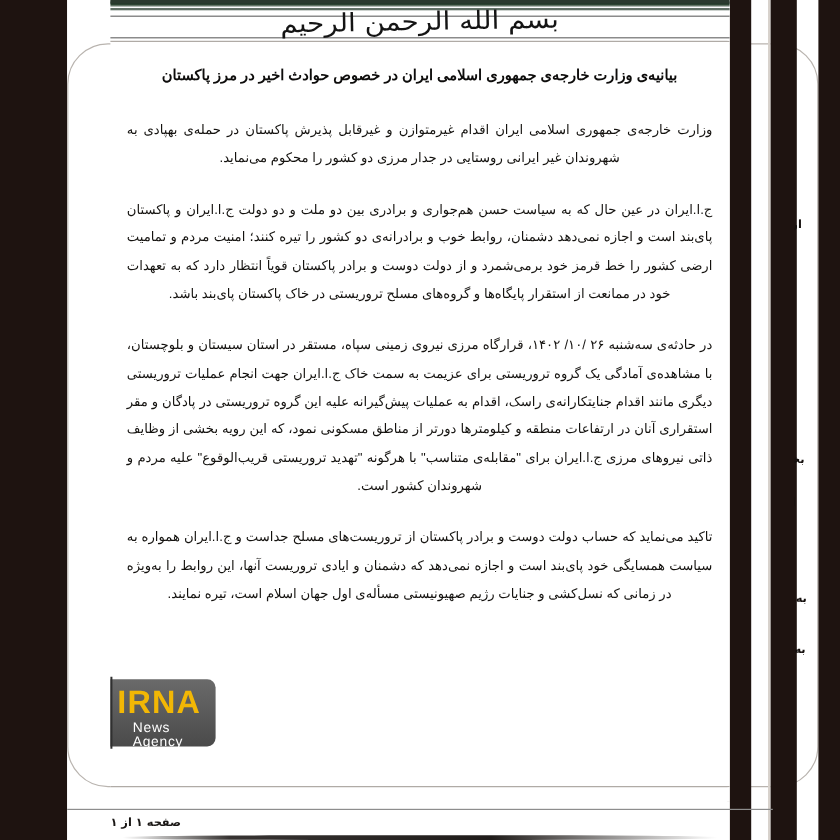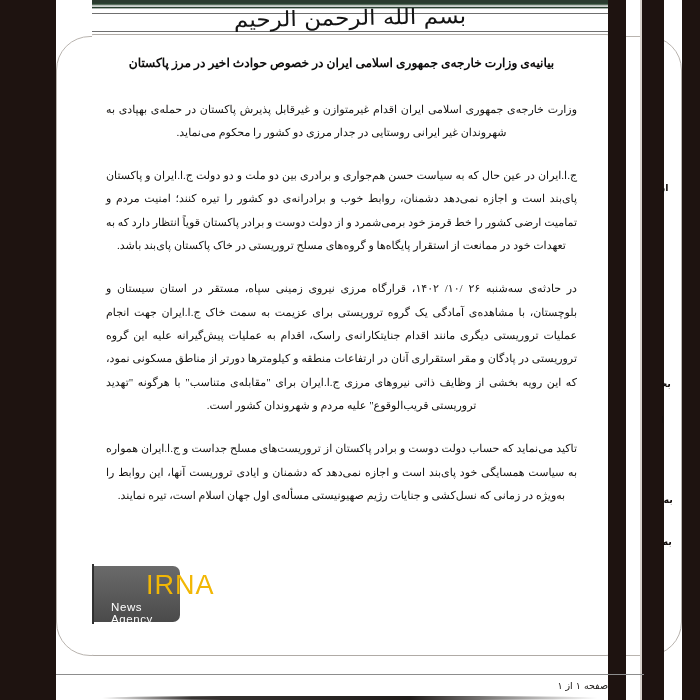--- a/index.html
+++ b/index.html
@@ -146,26 +146,26 @@
     border: 1px solid #b0aba6;
     border-radius: 36px;
     box-sizing: border-box;
     pointer-events: none;
   }
 
   
   .content {
     position: absolute;
     left: 14px;
-    right: 31px;
+    right: 14px;
     top: 44px;
     direction: rtl;
     text-align: justify;
     color: #12100f;
-    font-family: Liberation Serif, serif;
+    font-family: Liberation Sans, sans-serif;
   }
   .doc-title {
     font-size: 12.2px;
     font-weight: 700;
     text-align: center;
     line-height: 1.6;
     margin: 10px 0 24px 0;
     color: #0d0c0b;
   }
   .para {
@@ -210,27 +210,26 @@
     left: 7px; top: 6px;
     width: 13px; height: 45px;
     background: linear-gradient(to right, #ffffff 0%, #d8d8d8 60%, #9a9a9a 100%);
     border-radius: 2px;
   }
   .irna-word {
     position: absolute;
     left: 36px;
     top: 8px;
     font-size: 27px;
-    font-weight: 400;
+    font-weight: 700;
     letter-spacing: 1px;
     color: #f2b705;
     font-family: "Liberation Sans", sans-serif;
     line-height: 1;
     direction: ltr;
-    margin-left: 48px;
   }
   .irna-sub {
     position: absolute;
     left: 37px;
     top: 37px;
     font-size: 11.5px;
     color: #ffffff;
     letter-spacing: .6px;
     font-family: "Liberation Sans", sans-serif;
     direction: ltr;
@@ -251,23 +250,23 @@
     position: absolute;
     left: -36px; right: -36px;
     top: 6px;
     height: 1px;
     background: #8d8d8d;
   }
   .footer-text {
     position: absolute;
     left: 0; right: 0;
     top: 12px;
-    text-align: right;
+    text-align: left;
     font-size: 9.5px;
-    font-weight: 400;
+    font-weight: 700;
     color: #1a1715;
     direction: rtl;
   }
   .footer-smudge {
     position: absolute;
     left: 10px;
     right: 10px;
     bottom: 0px;
     height: 4px;
     background: linear-gradient(to right,

